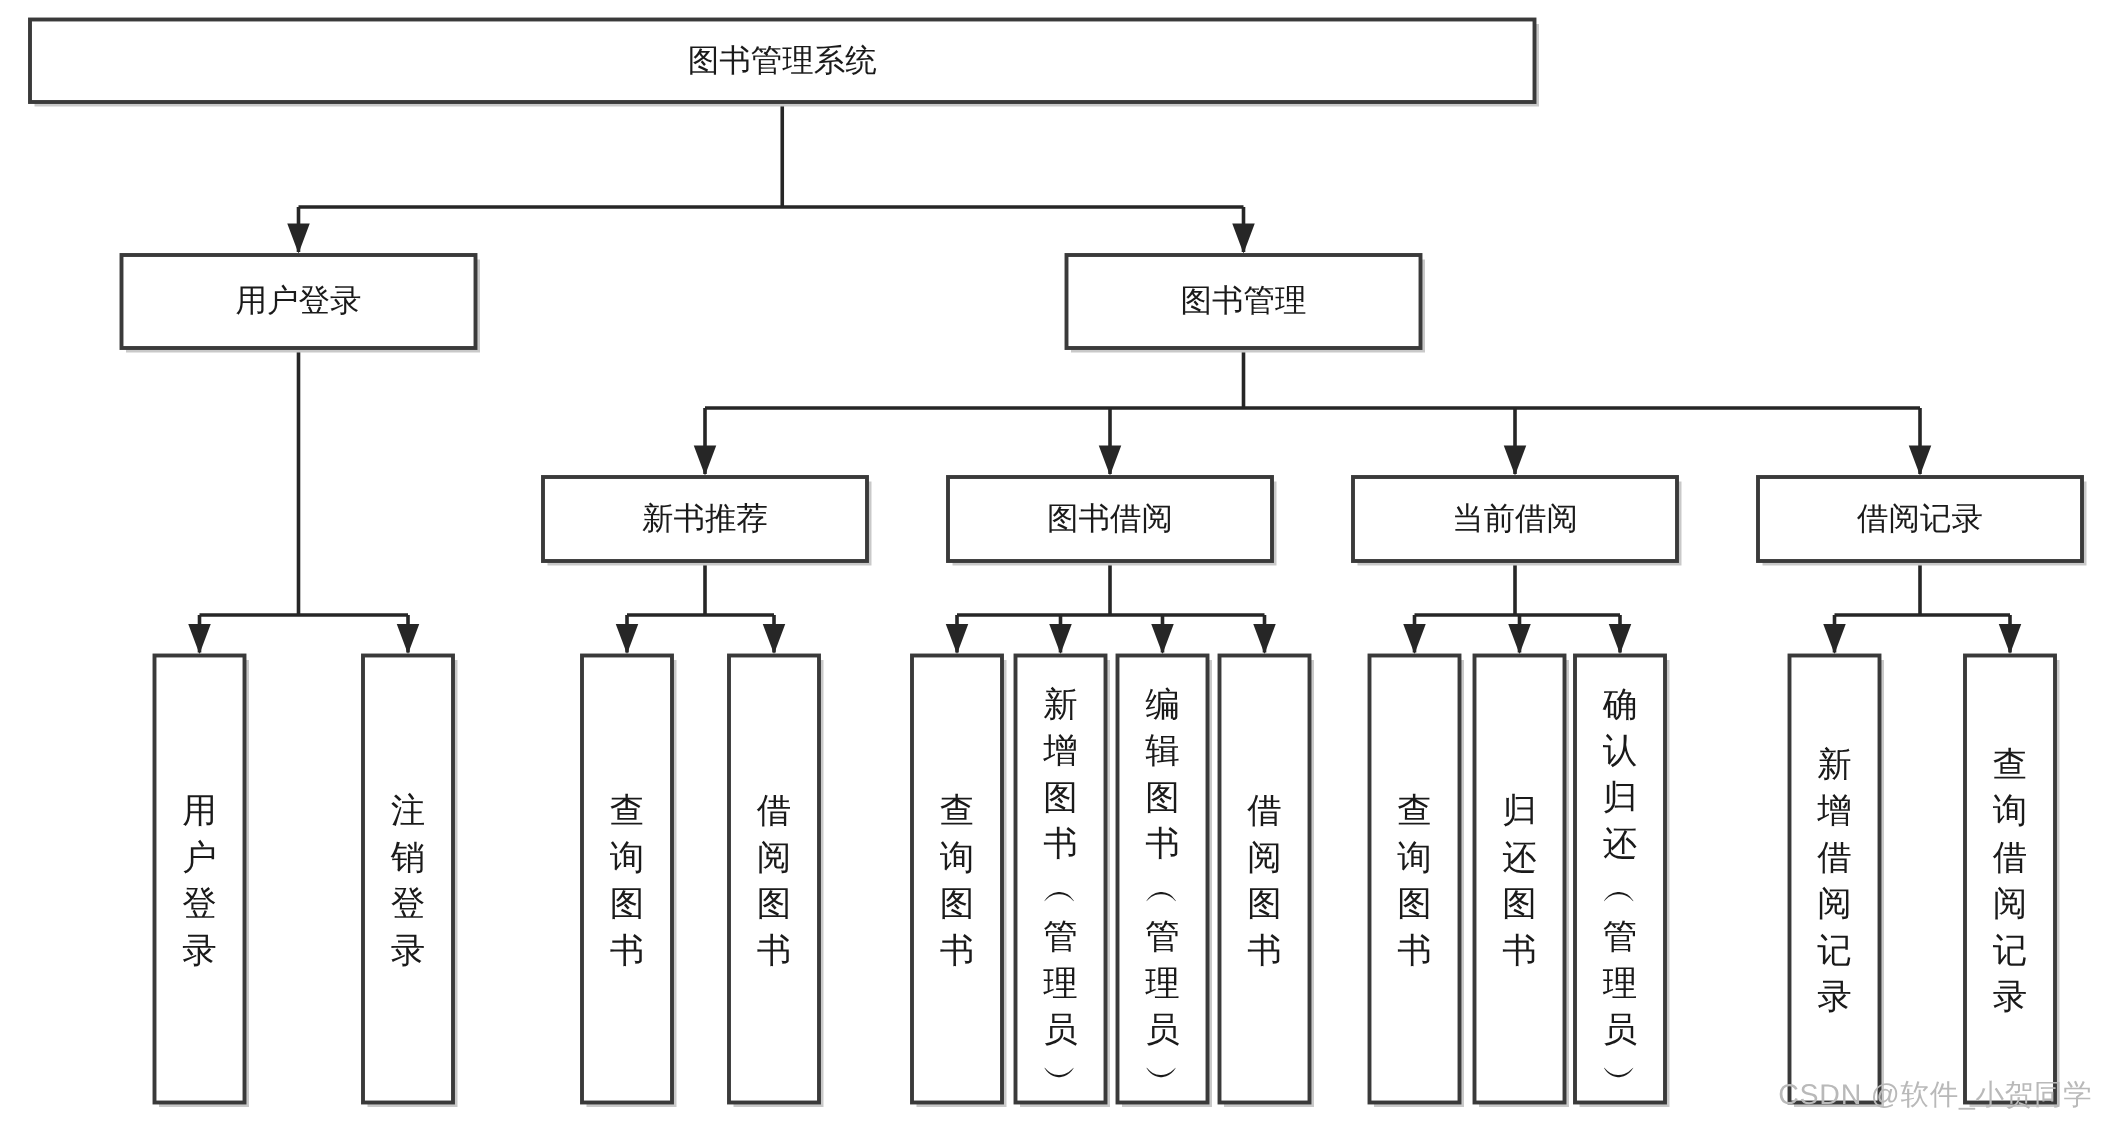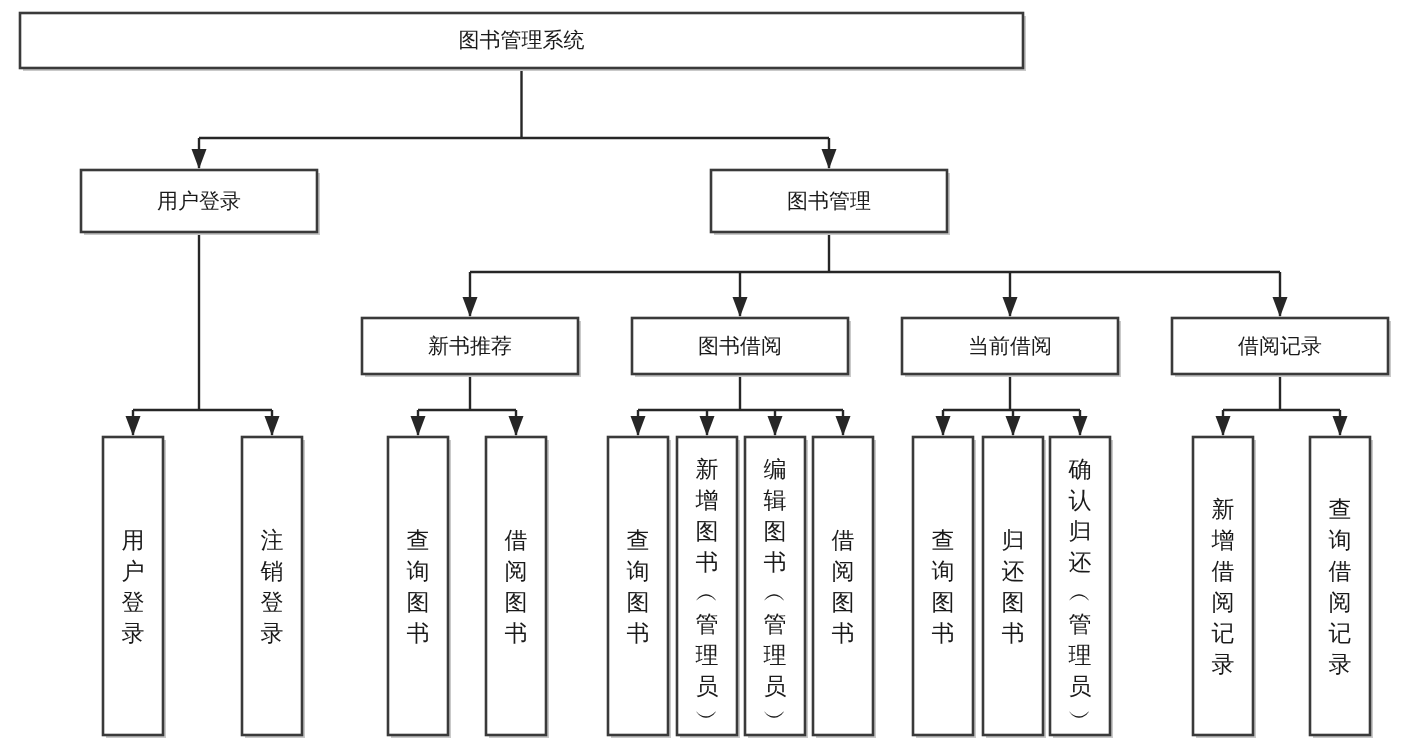--- a/index.html
+++ b/index.html
@@ -227,13 +227,14 @@
           <rect x="1193" y="437" width="60" height="298" class="node-box"></rect>
           <text x="1223" y="517.18" class="leaf-label"><tspan x="1223" dy="0">新</tspan><tspan x="1223" dy="31">增</tspan><tspan x="1223" dy="31">借</tspan><tspan x="1223" dy="31">阅</tspan><tspan x="1223" dy="31">记</tspan><tspan x="1223" dy="31">录</tspan></text>
         </g>
         <g>
           <rect x="1313" y="440" width="60" height="298" class="node-shadow"></rect>
           <rect x="1310" y="437" width="60" height="298" class="node-box"></rect>
           <text x="1340" y="517.18" class="leaf-label"><tspan x="1340" dy="0">查</tspan><tspan x="1340" dy="31">询</tspan><tspan x="1340" dy="31">借</tspan><tspan x="1340" dy="31">阅</tspan><tspan x="1340" dy="31">记</tspan><tspan x="1340" dy="31">录</tspan></text>
         </g>
       </g>
   </svg>
+  <div class="watermark">CSDN @软件_小贺同学</div>
 </div>
 
 </body></html>

